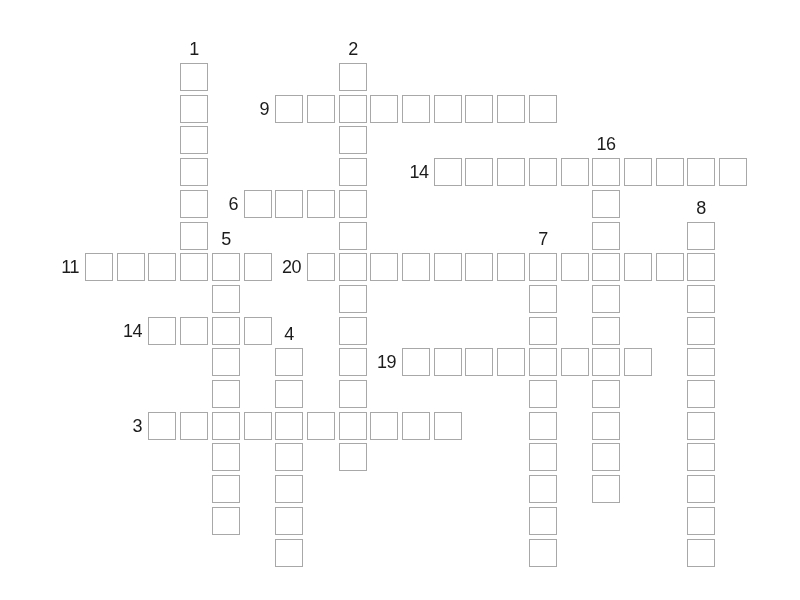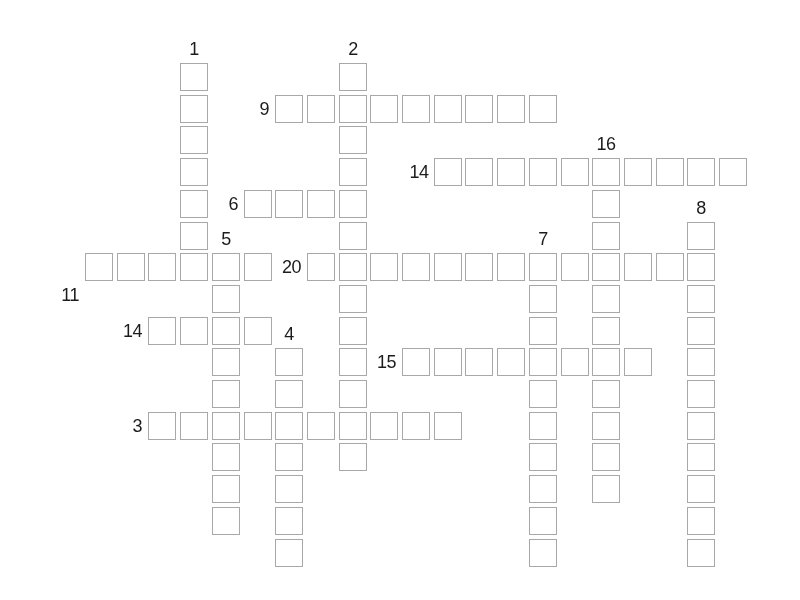--- a/index.html
+++ b/index.html
@@ -144,21 +144,21 @@
       <div class="cell" style="left: 497px; top: 253px;"></div>
       <div class="cell" style="left: 561px; top: 253px;"></div>
       <div class="cell" style="left: 592px; top: 253px;"></div>
       <div class="cell" style="left: 624px; top: 253px;"></div>
       <div class="cell" style="left: 656px; top: 253px;"></div>
       <div class="num num-left" style="left: 243px; top: 259px;">20</div>
       <div class="cell" style="left: 85px; top: 253px;"></div>
       <div class="cell" style="left: 117px; top: 253px;"></div>
       <div class="cell" style="left: 148px; top: 253px;"></div>
       <div class="cell" style="left: 244px; top: 253px;"></div>
-      <div class="num num-left" style="left: 21px; top: 259px; margin-top: 28px;">11</div>
+      <div class="num num-left" style="left: 21px; top: 259px;">11</div>
       <div class="cell" style="left: 148px; top: 317px;"></div>
       <div class="cell" style="left: 180px; top: 317px;"></div>
       <div class="cell" style="left: 244px; top: 317px;"></div>
       <div class="num num-left" style="left: 84px; top: 323px;">14</div>
       <div class="cell" style="left: 592px; top: 158px;"></div>
       <div class="cell" style="left: 592px; top: 190px;"></div>
       <div class="cell" style="left: 592px; top: 222px;"></div>
       <div class="cell" style="left: 592px; top: 285px;"></div>
       <div class="cell" style="left: 592px; top: 317px;"></div>
       <div class="cell" style="left: 592px; top: 348px;"></div>
@@ -176,15 +176,15 @@
       <div class="cell" style="left: 656px; top: 158px;"></div>
       <div class="cell" style="left: 687px; top: 158px;"></div>
       <div class="cell" style="left: 719px; top: 158px;"></div>
       <div class="num num-left" style="left: 390px; top: 164px; text-align: center;">14</div>
       <div class="cell" style="left: 402px; top: 348px;"></div>
       <div class="cell" style="left: 434px; top: 348px;"></div>
       <div class="cell" style="left: 465px; top: 348px;"></div>
       <div class="cell" style="left: 497px; top: 348px;"></div>
       <div class="cell" style="left: 561px; top: 348px;"></div>
       <div class="cell" style="left: 624px; top: 348px;"></div>
-      <div class="num num-left" style="left: 338px; top: 354px;">15</div>
+      <div class="num num-left" style="left: 338px; top: 354px;">19</div>
     </div>
 </div>
 
 </body></html>

